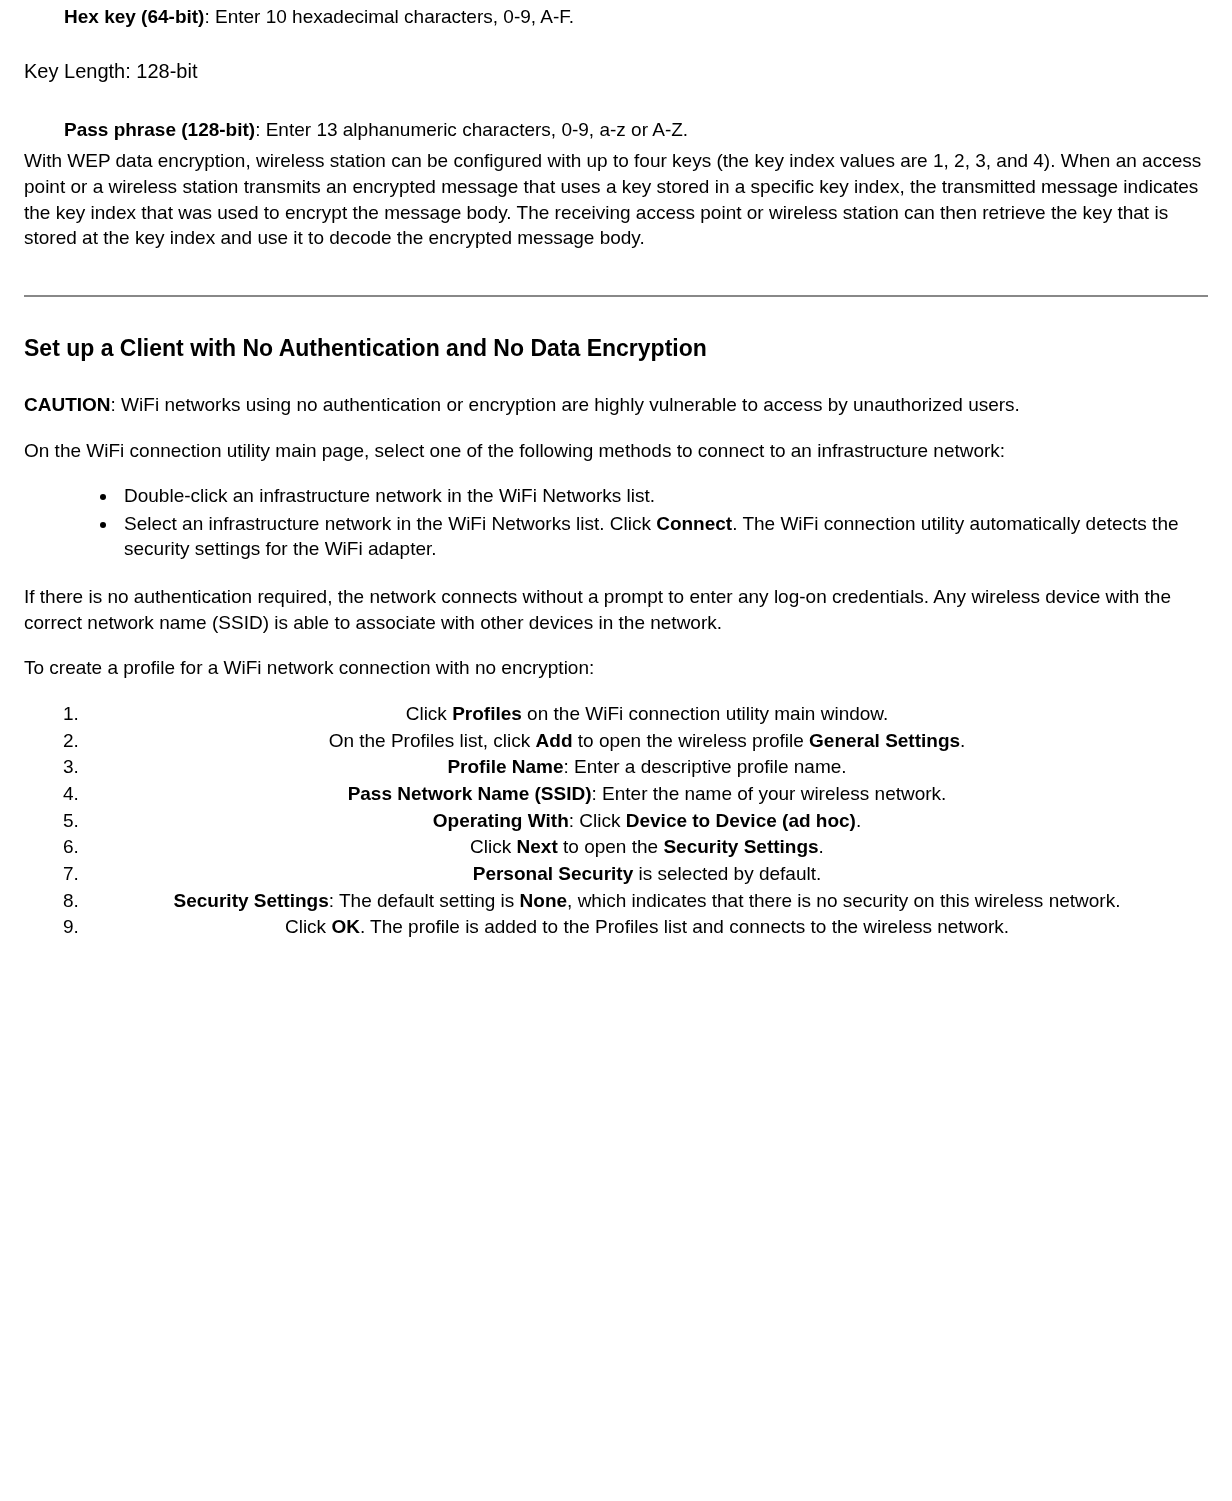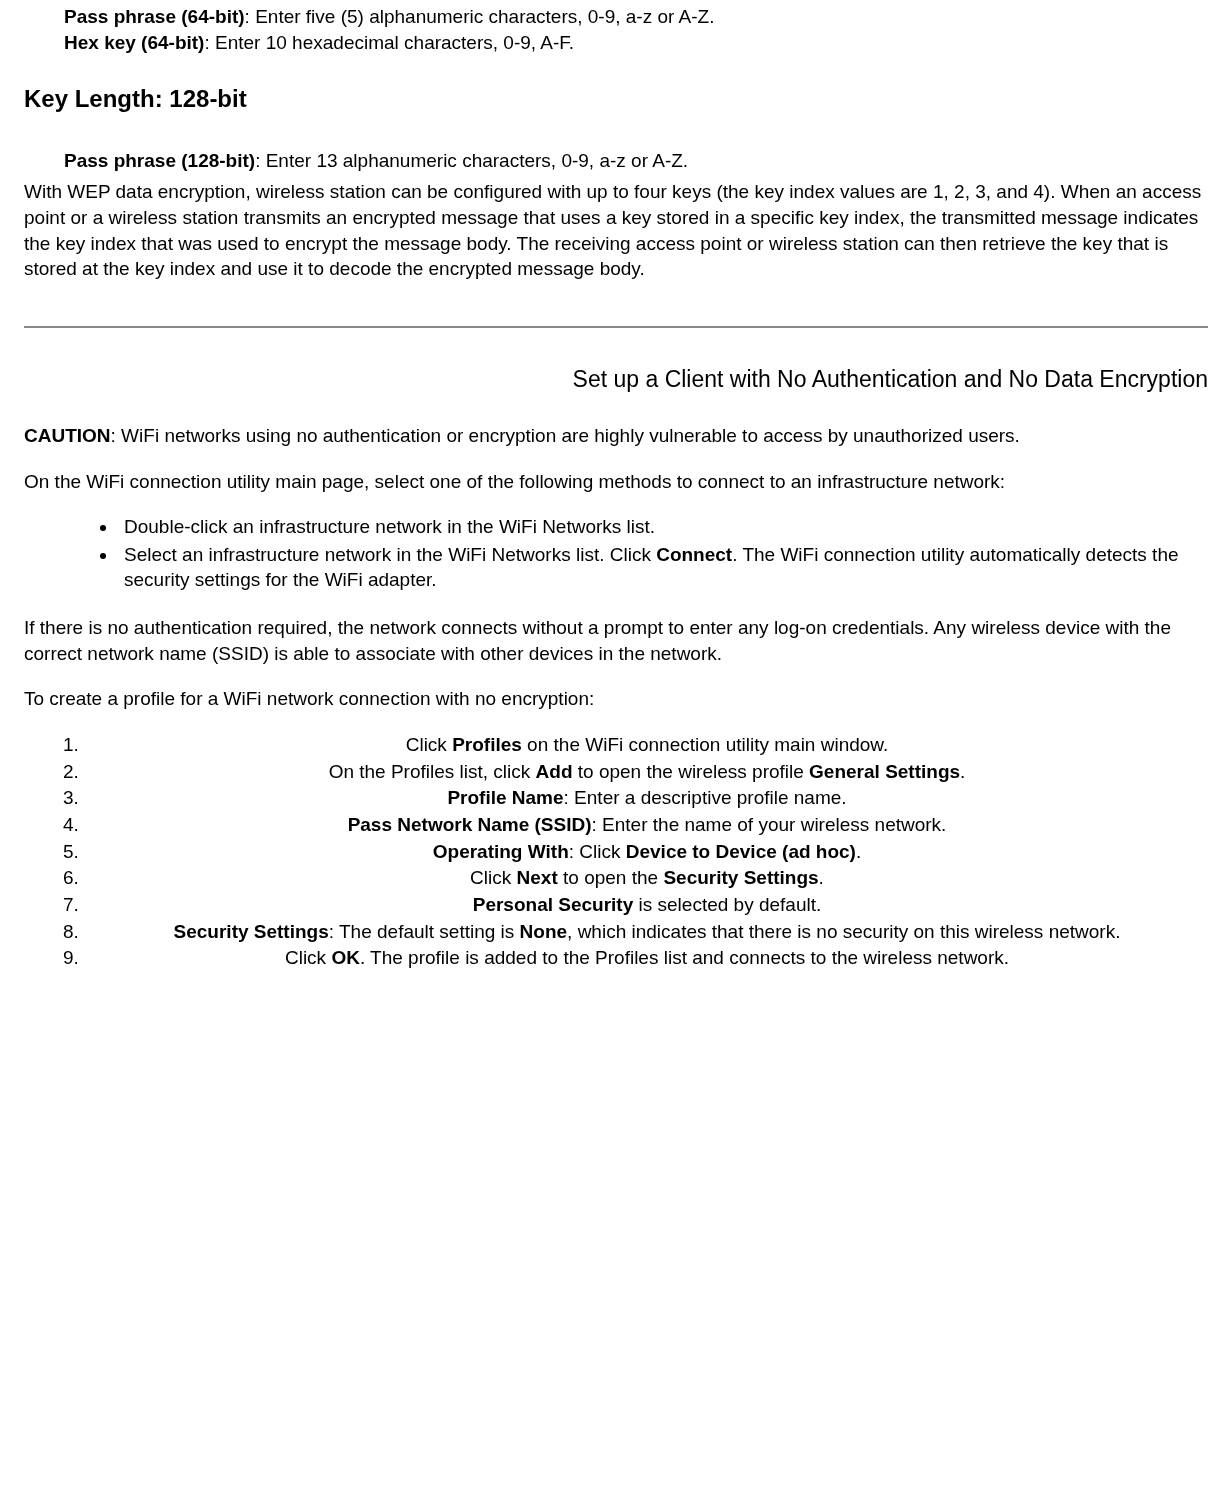--- a/index.html
+++ b/index.html
@@ -18,29 +18,28 @@
     .bold {
       font-weight: bold;
     }
     p {
       margin: 0 0 20px 0;
     }
     .tight {
       margin-bottom: 0;
     }
     h3 {
-      font-size: 24px;
-      font-weight: bold;
+      font-size: 20px;
+      font-weight: normal;
       margin: 28px 0 32px 0;
     }
     h2 {
       font-size: 23px;
-      font-weight: normal;
+      font-weight: bold;
       margin: 36px 0 28px 0;
-      text-align: right;
     }
     hr {
       border: none;
       border-top: 2px solid #888;
       margin: 44px 0 10px 0;
     }
     ul.disc {
       list-style-type: disc;
       margin: 14px 0 22px 0;
       padding-left: 58px;
@@ -60,23 +59,20 @@
       margin-bottom: 1px;
     }
     .section-gap {
       height: 6px;
     }
   </style>
 </head>
 <body>
 
 <div class="indent">
-  <p class="tight">
-    <span class="bold">Pass phrase (64-bit)</span><span>: Enter five (5) alphanumeric characters, 0-9, a-z or A-Z.</span>
-  </p>
   <p>
     <span class="bold">Hex key (64-bit)</span><span>: Enter 10 hexadecimal characters, 0-9, A-F.</span>
   </p>
 </div>
 
 <h3>Key Length: 128-bit</h3>
 
 <div class="indent">
   <p class="tight">
     <span class="bold">Pass phrase (128-bit)</span><span>: Enter 13 alphanumeric characters, 0-9, a-z or A-Z.</span>

